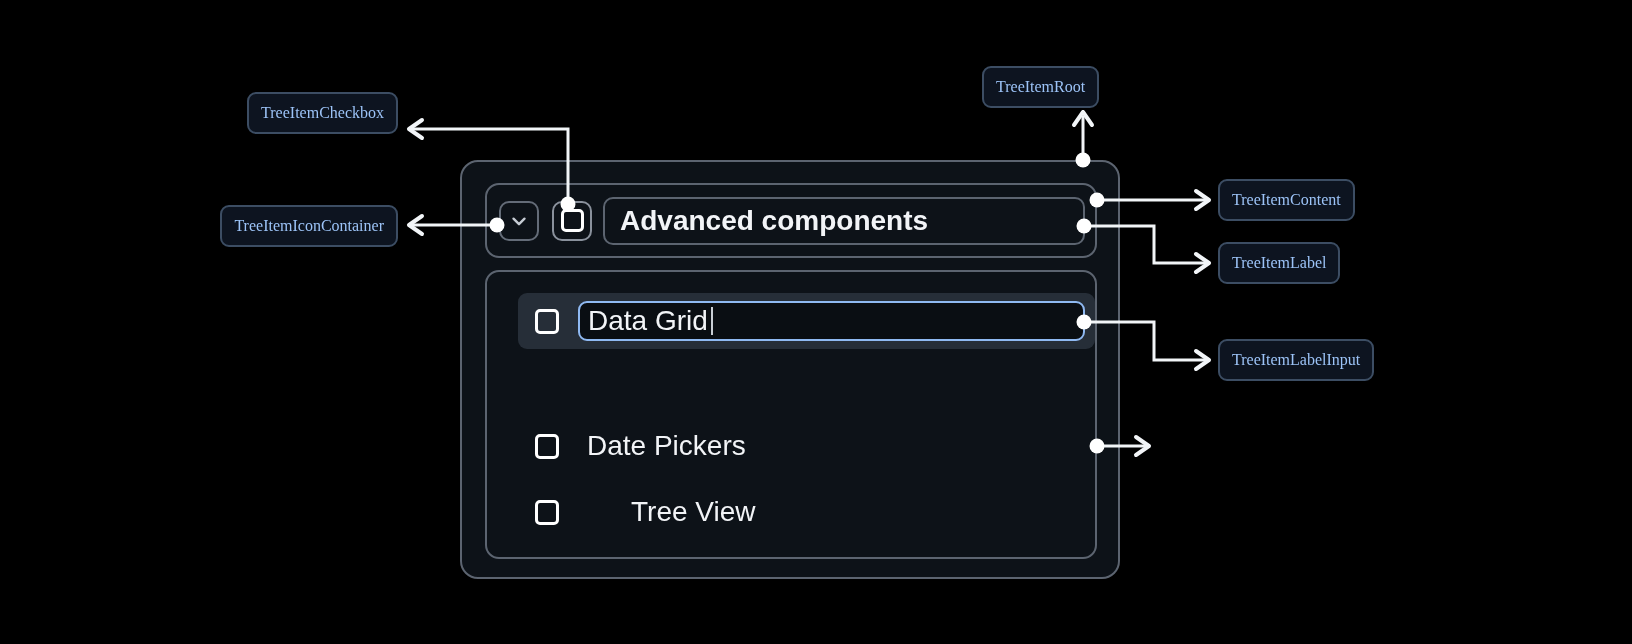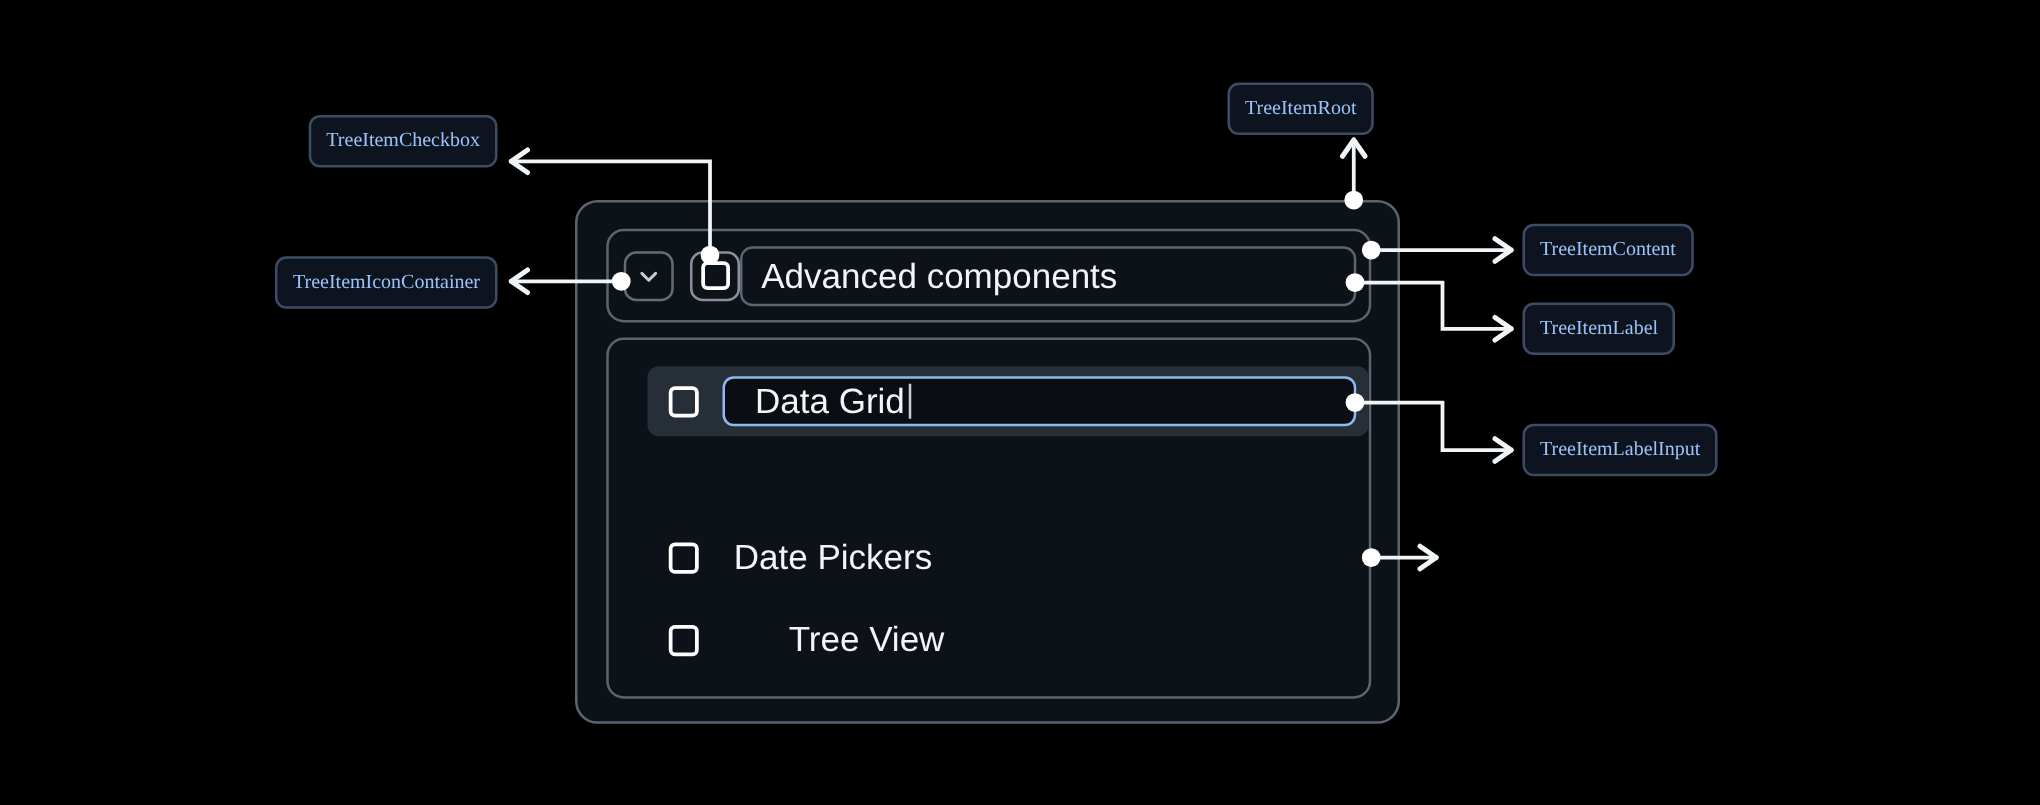--- a/index.html
+++ b/index.html
@@ -60,27 +60,28 @@
     border: 2px solid #8a919c;
     border-radius: 10px;
     display: flex; align-items: center; justify-content: center;
   }
   .cb-glyph {
     width: 23px; height: 23px;
     border: 3px solid #ffffff;
     border-radius: 5px;
   }
   .label-box {
-    flex: 1; height: 48px; margin-left: 0; margin-right: 10px;
+    flex: 1; height: 48px; margin-left: 11px; margin-right: 10px;
     border: 2px solid var(--panel-border, #5c6470);
     border-radius: 10px;
     display: flex; align-items: center;
     padding-left: 15px;
     font-size: 28px;
     color: var(--tree-text, #f2f4f7);
+    font-weight: bold;
   }
   .group-box {
     position: absolute; left: 485px; top: 270px;
     width: 612px; height: 289px;
     border: 2px solid var(--panel-border, #5c6470);
     border-radius: 14px;
   }
   .tree-row {
     position: absolute; left: 518px;
     width: 577px; height: 56px;
@@ -98,21 +99,21 @@
   .row-datagrid { top: 293px; background: var(--row-highlight, #262e38); border-radius: 9px; }
   .row-charts   { top: 358px; }
   .row-date     { top: 418px; }
   .row-tree     { top: 484px; gap: 44px; }
   .label-input {
     flex: 1; height: 40px; margin-left: 19px; margin-right: 10px;
     border: 2px solid var(--input-border, #8fb9f2);
     border-radius: 9px;
     background: var(--input-bg, #0a0e13);
     display: flex; align-items: center;
-    padding-left: 24px;
+    padding-left: 8px;
     font-size: 28px;
     color: var(--tree-text, #f2f4f7);
   }
   .caret { width: 2px; height: 28px; background: #c9ced5; margin-left: 3px; }
 
   
   .overlay {
     position: absolute; left: 0; top: 0;
     width: 1632px; height: 644px;
     pointer-events: none; z-index: 5;

